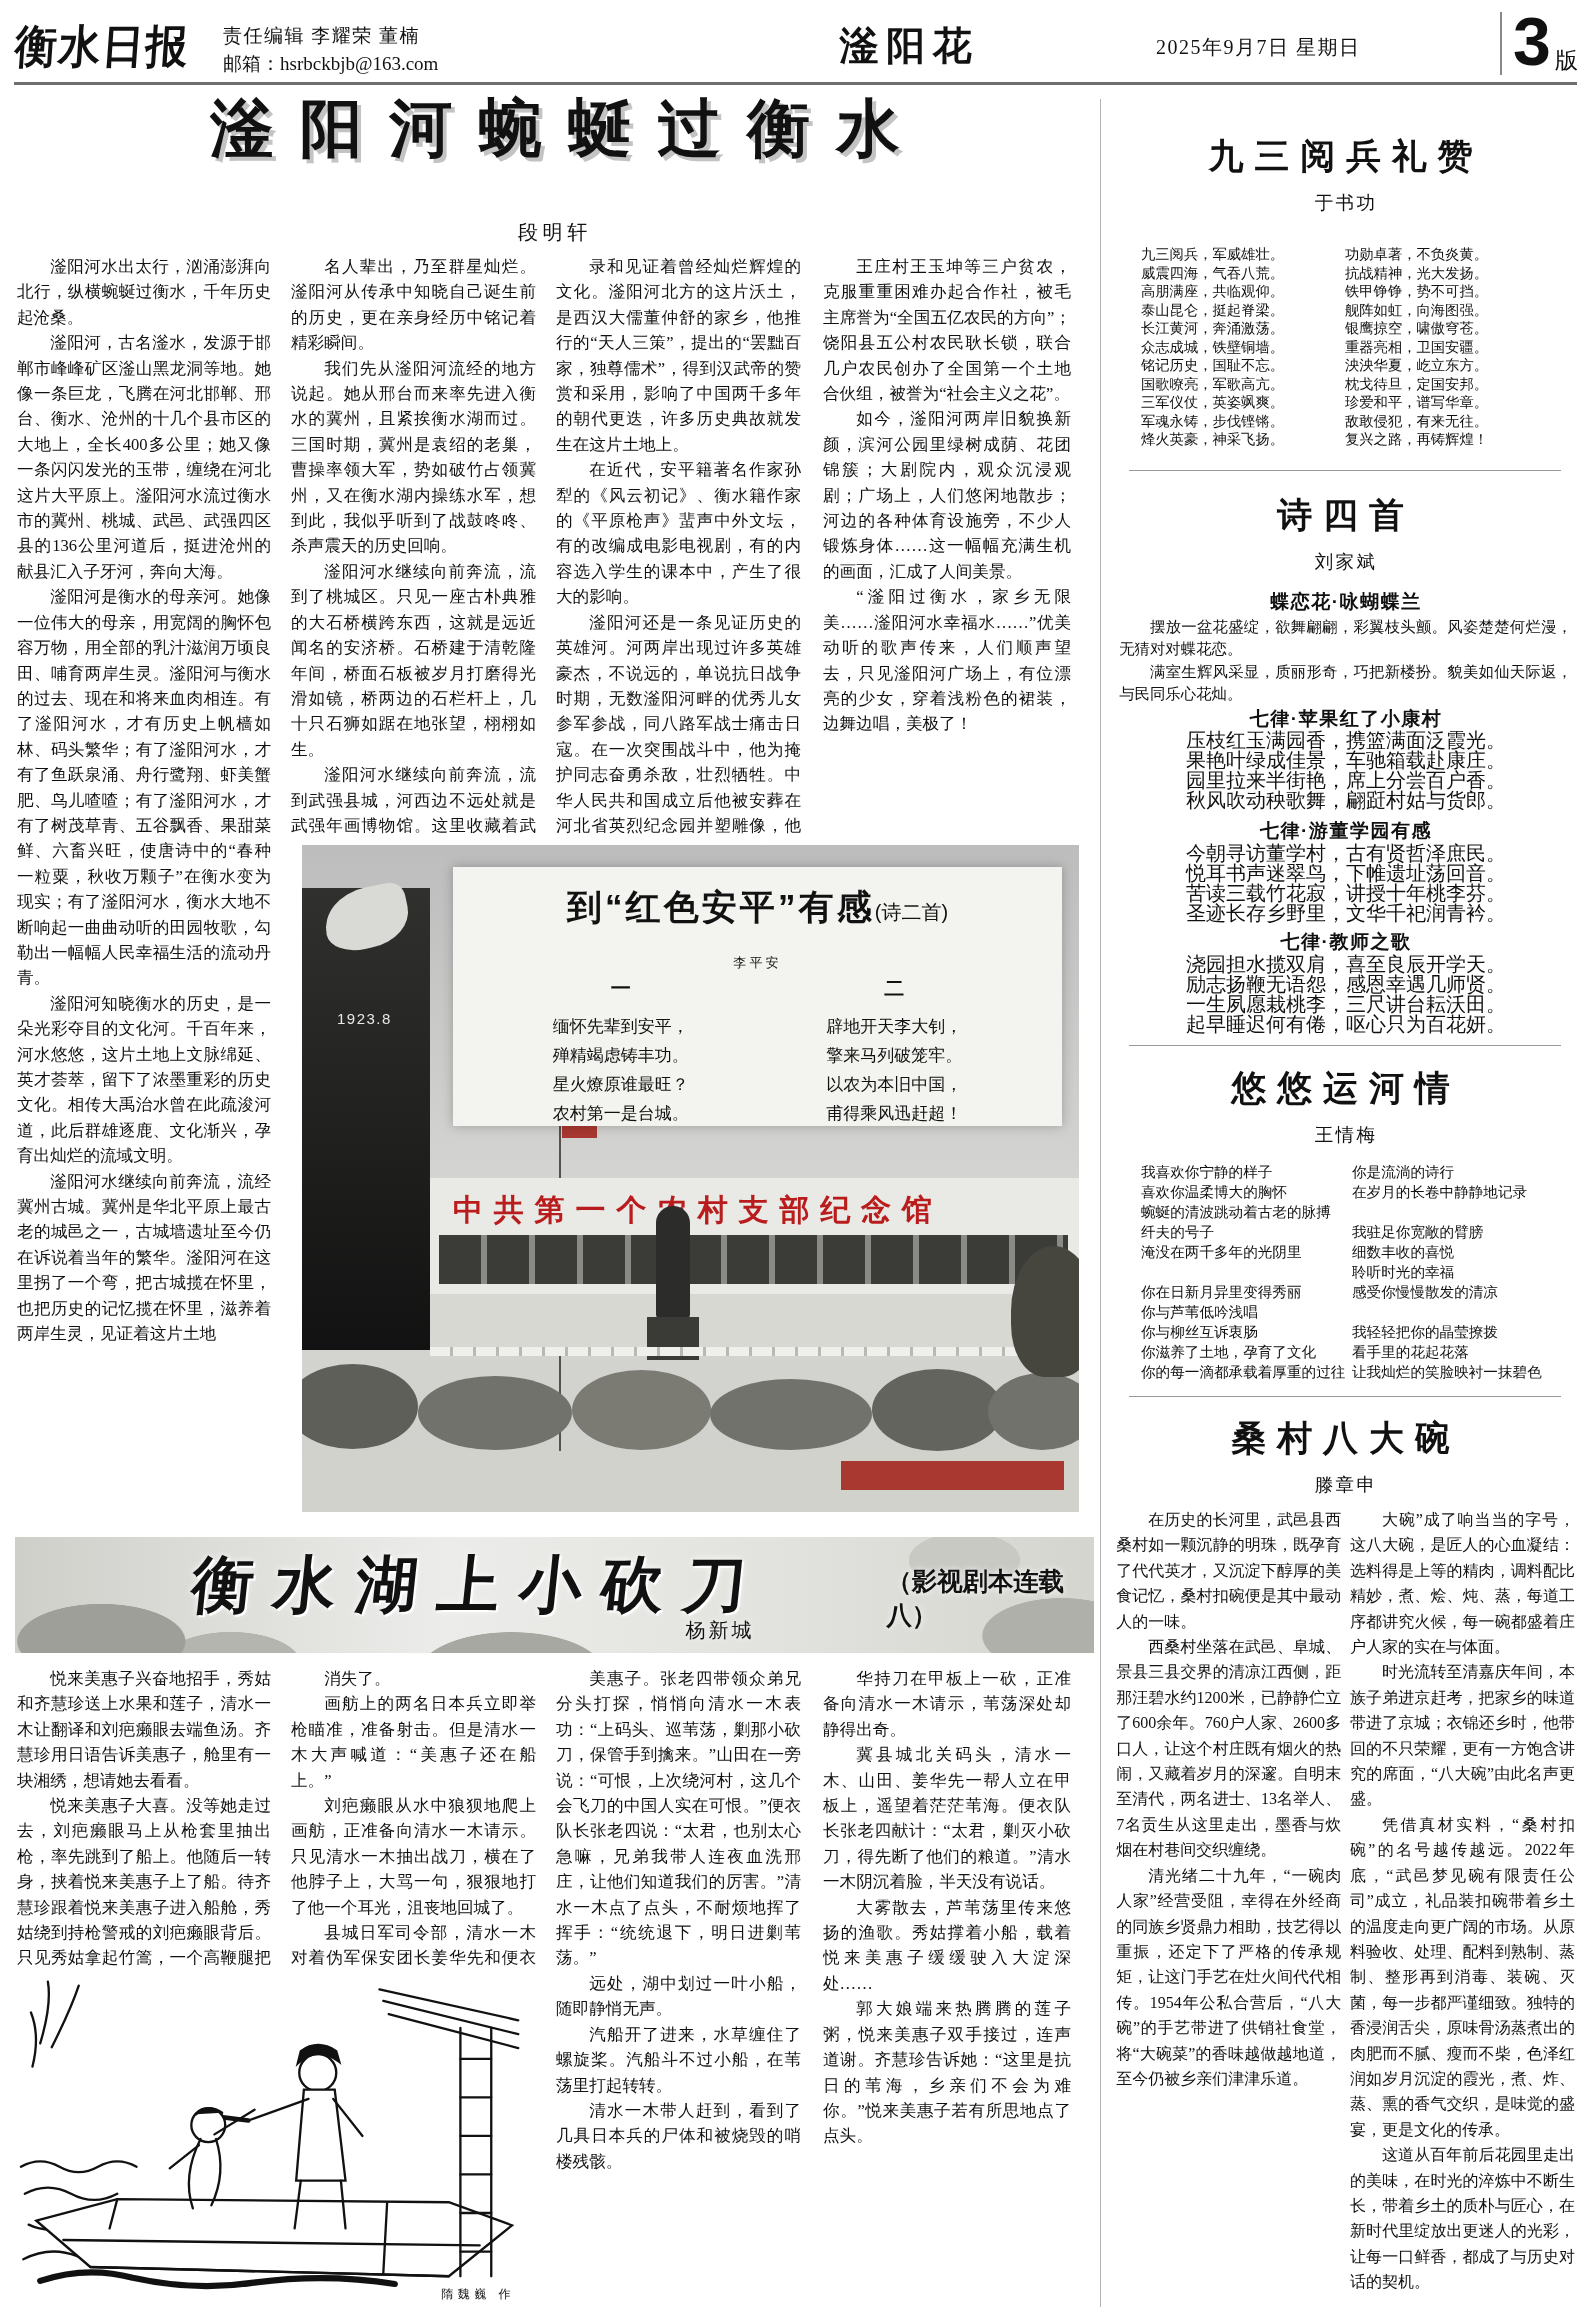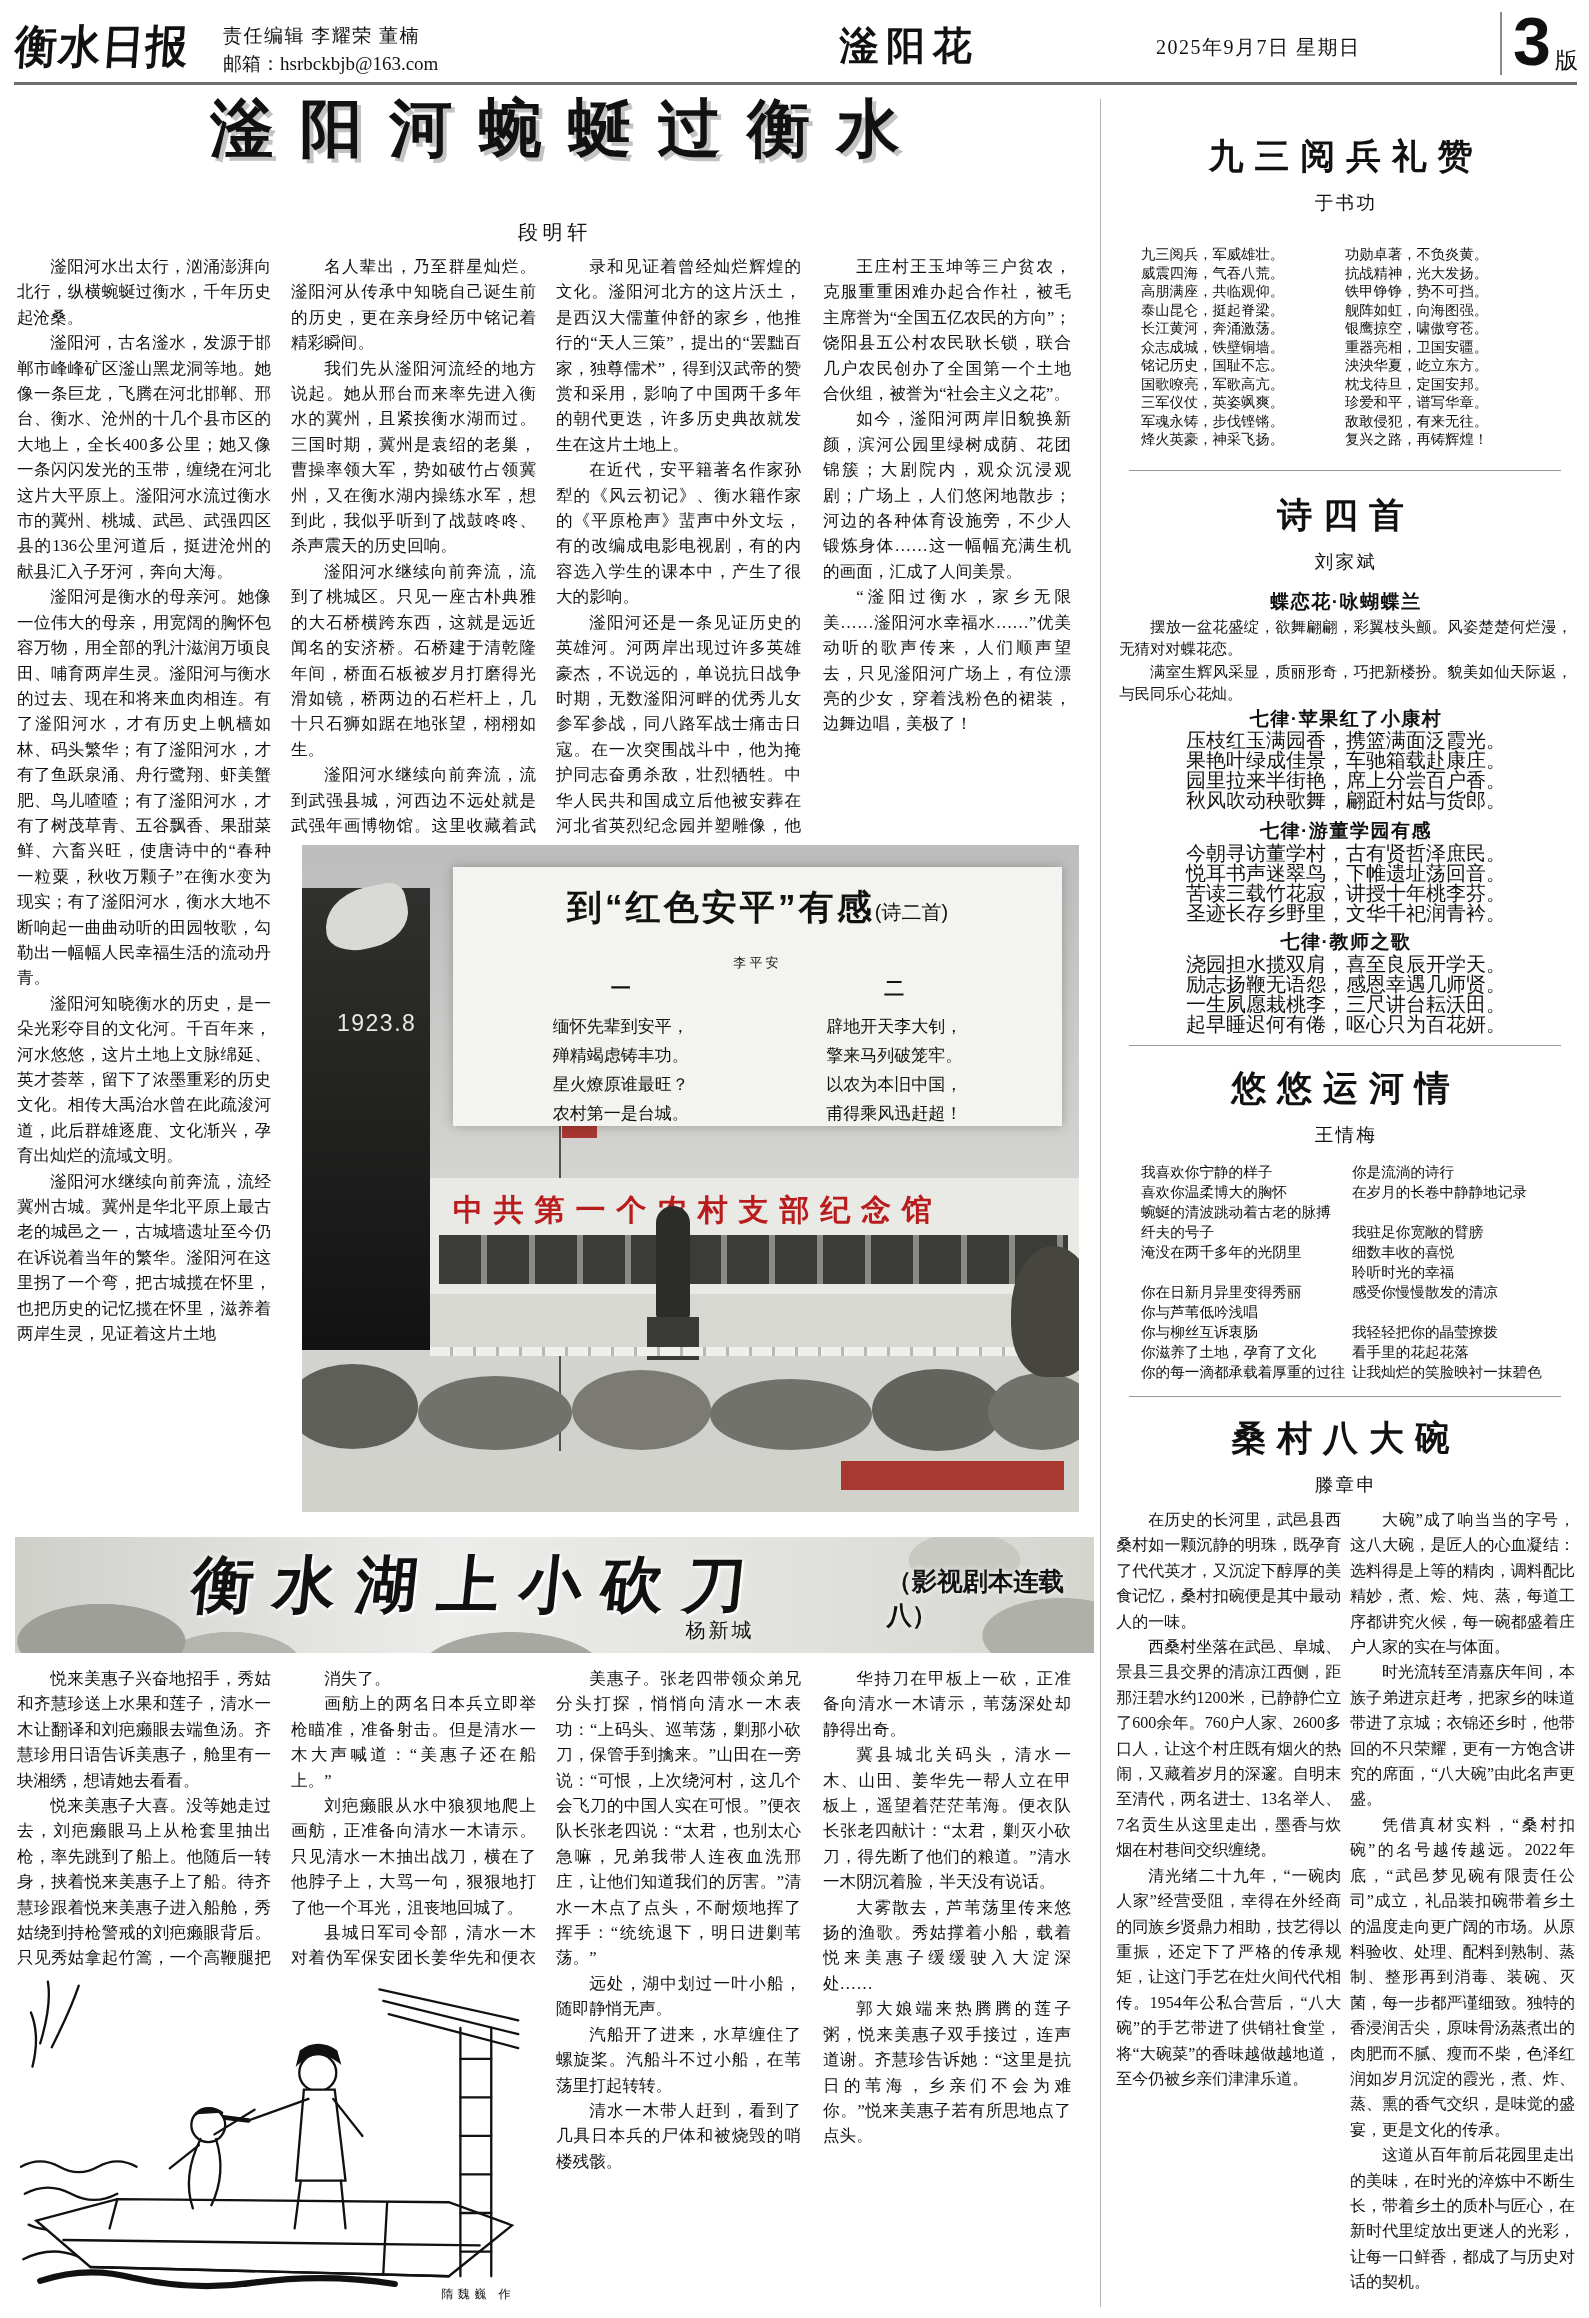--- a/index.html
+++ b/index.html
@@ -23,21 +23,21 @@
   .para{margin:0;text-indent:2em;text-align:justify;}
   .col-a{left:17px;top:254px;width:254px;height:1258px;}
   .col-b{left:291px;top:254px;width:245px;height:587px;}
   .col-c{left:556px;top:254px;width:245px;height:587px;}
   .col-d{left:823px;top:254px;width:248px;height:587px;}
   
   .photo{left:302px;top:845px;width:777px;height:667px;background:linear-gradient(#bdbdbd,#d6d6d4 55%,#cfcfcb);overflow:hidden;}
   .photo .pan{position:absolute;}
   .monument{left:0;top:43px;width:128px;height:462px;background:linear-gradient(#30302e,#121212);}
   .monu-flame{left:21.6px;top:0px;width:85px;height:60px;background:#d9d9d6;border-radius:60% 20% 55% 45%/70% 30% 60% 40%;transform:rotate(-12deg);}
-  .monu-text{left:35px;top:122px;color:#e8e8e4;font-size:23px;letter-spacing:1.5px;font-family:"Liberation Sans",sans-serif;}
+  .monu-text{left:35px;top:122px;color:#e8e8e4;font-size:15px;letter-spacing:1.5px;font-family:"Liberation Sans",sans-serif;}
   .poem-panel{left:151px;top:21.6px;width:609px;height:259px;background:#f3f3ef;box-shadow:0 0 10.8px rgba(0,0,0,.25);}
   .pp-title{position:absolute;left:0;top:17px;width:100%;text-align:center;font-size:35px;font-weight:900;font-family:"Liberation Sans","DejaVu Sans",sans-serif;letter-spacing:3.1px;}
   .pp-sub{font-size:20px;font-weight:400;letter-spacing:0;}
   .pp-author{position:absolute;left:0;top:71px;width:100%;text-align:center;font-size:13px;letter-spacing:3.1px;margin-top:16px;}
   .pp-cols{position:absolute;left:31px;top:108px;width:547px;display:flex;}
   .pp-col{flex:1;text-align:center;}
   .pp-num{font-size:20px;font-weight:700;margin-bottom:10.8px;}
   .pp-verse{font-size:17px;line-height:29px;white-space:pre-line;}
   .flagpole{left:257px;top:267px;width:2.3px;height:395px;background:#54524e;}
   .flag{left:260px;top:270px;width:35px;height:23px;background:#a93831;}

